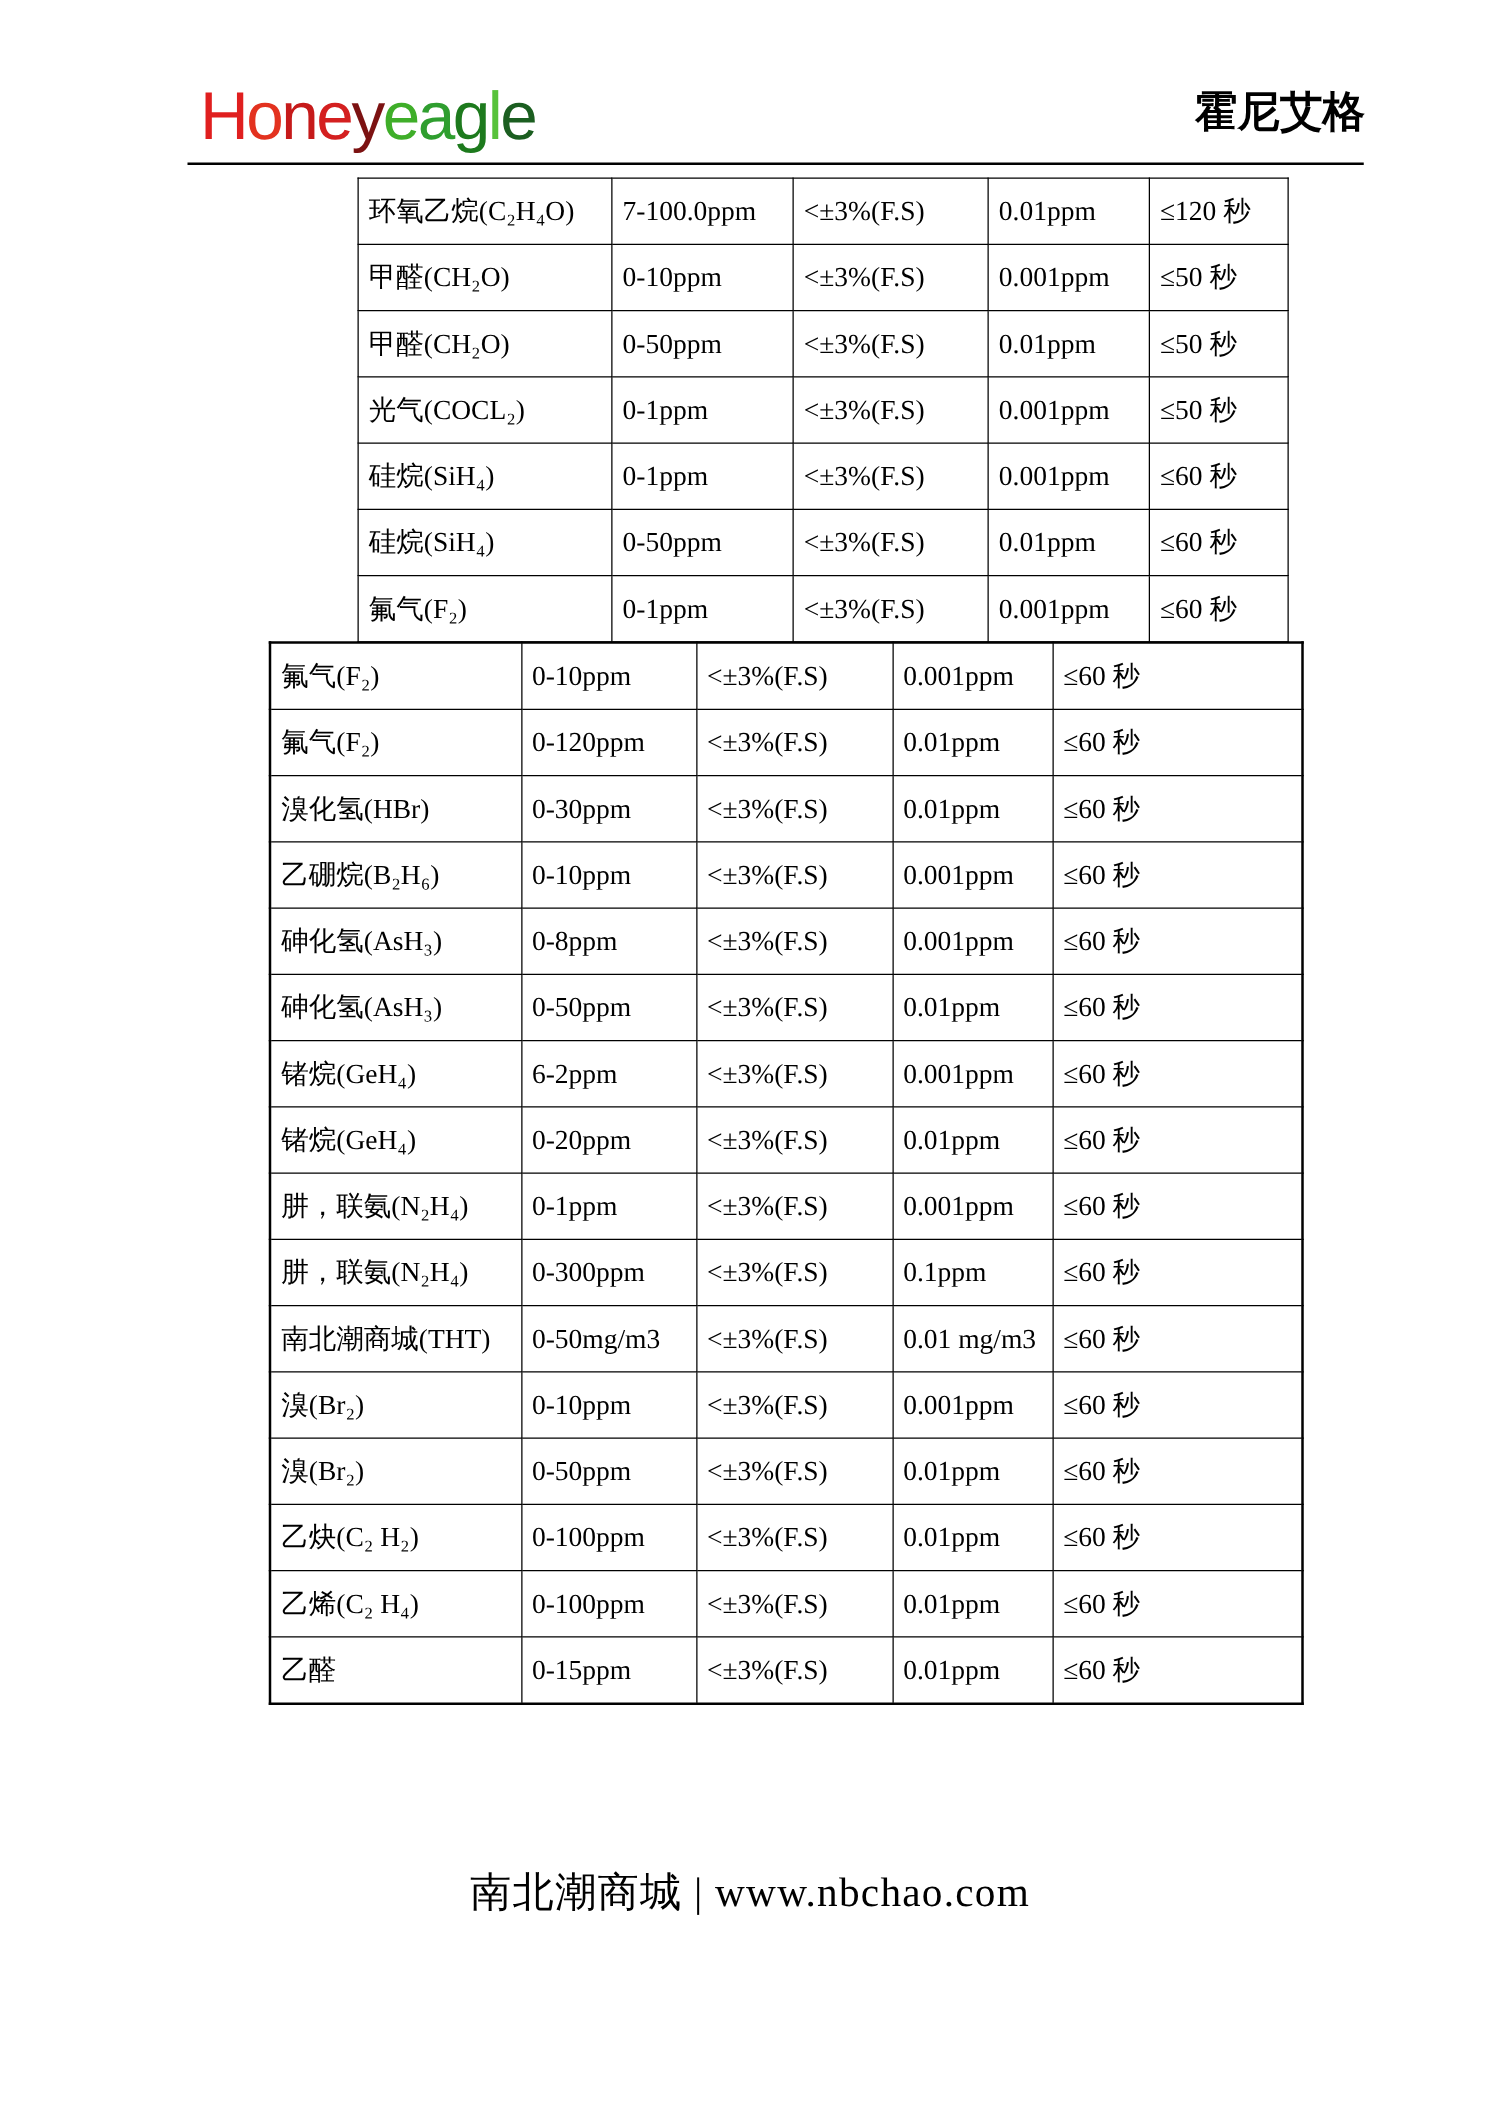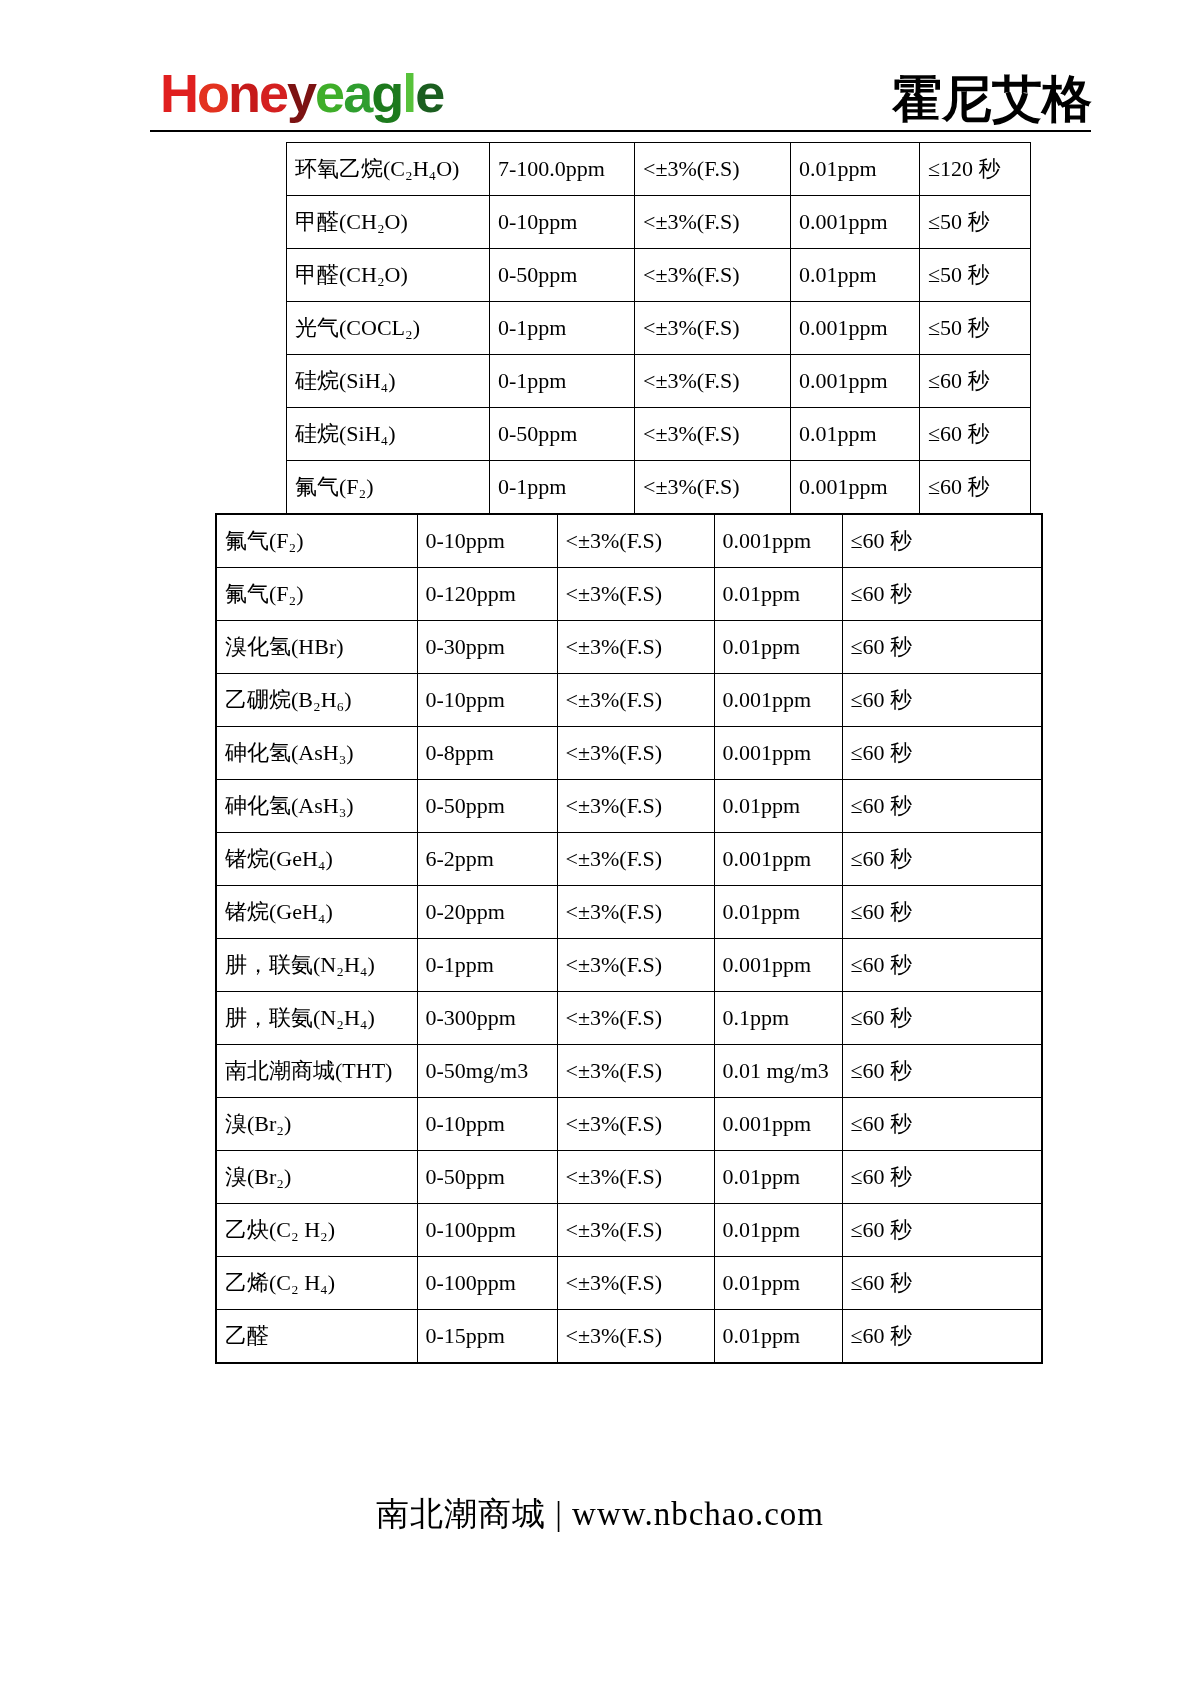--- a/index.html
+++ b/index.html
@@ -12,31 +12,31 @@
     color: #000;
   }
   .page { position: absolute; inset: 0; overflow: hidden; }
 
   
   .logo {
     position: absolute;
     left: 160px;
     top: 66px;
     font-family: "Liberation Sans", "DejaVu Sans", sans-serif;
-    font-weight: bold;
+    font-weight: normal;
     font-size: 54px;
     letter-spacing: -2px;
     line-height: 1;
     white-space: nowrap;
   }
   .brand-cn {
     position: absolute;
     right: 108px;
     top: 74px;
-    font-size: 50px;
+    font-size: 34px;
     font-weight: 600;
     line-height: 1;
     white-space: nowrap;
   }
   .header-rule {
     position: absolute;
     left: 150px;
     top: 130px;
     width: 941px;
     height: 2px;

